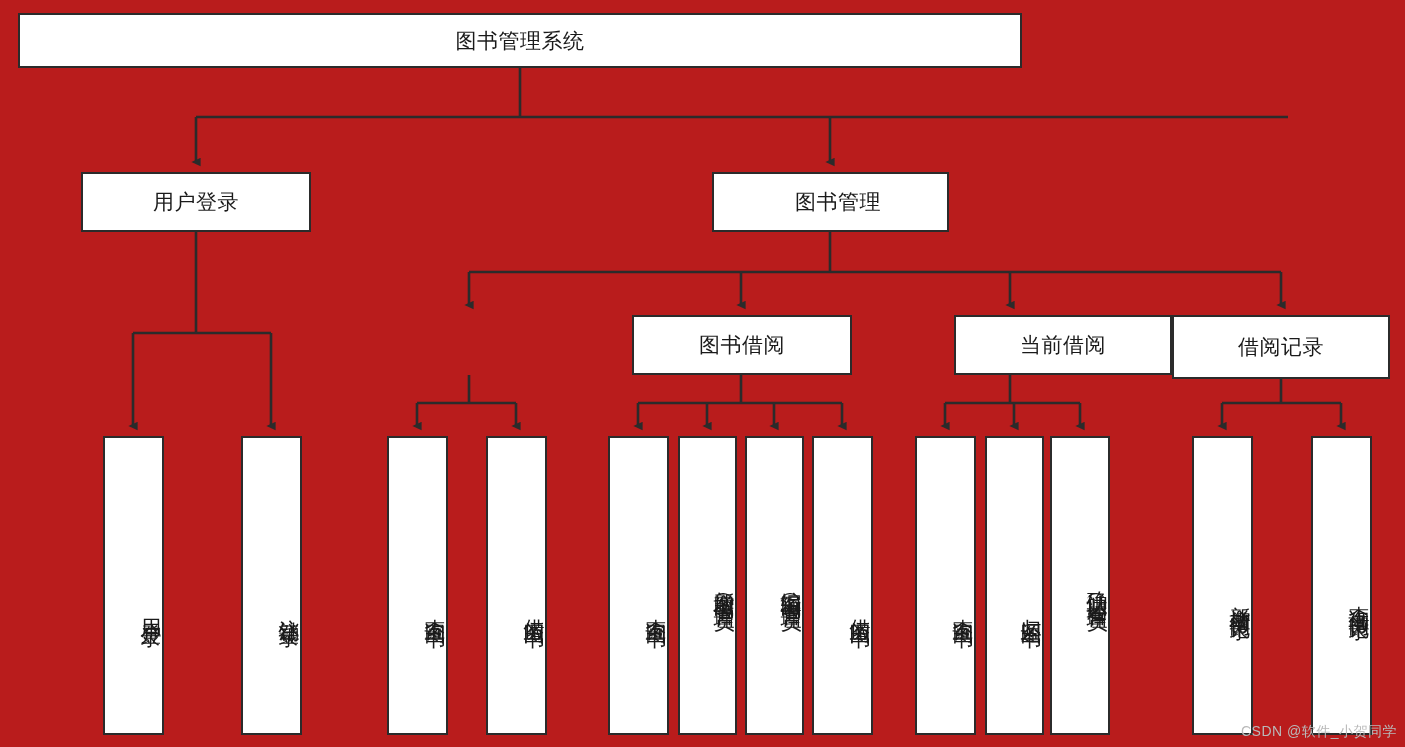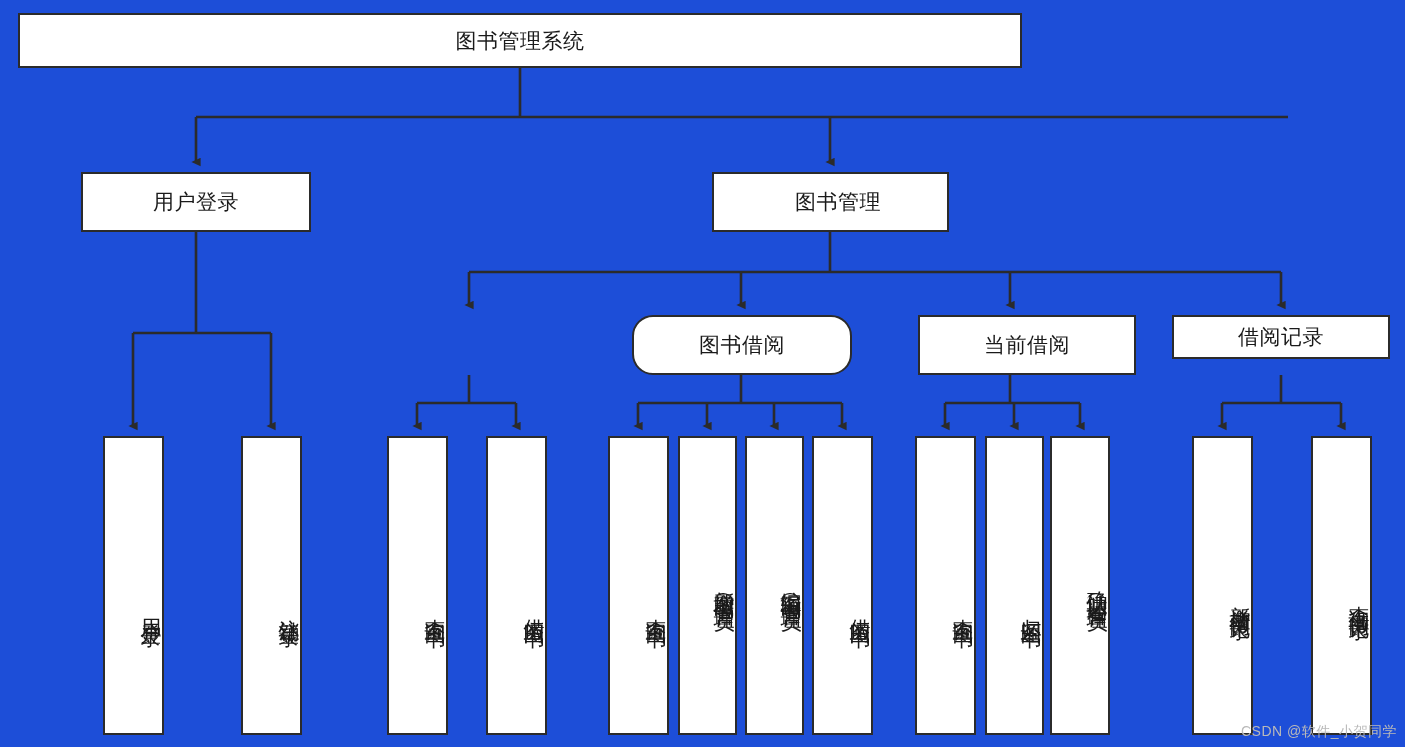--- a/index.html
+++ b/index.html
@@ -7,21 +7,21 @@
     padding: 0;
     background: #ffffff;
   }
   body {
     font-family: "Liberation Sans", "DejaVu Sans", sans-serif;
   }
   #diagram-root {
     position: relative;
     width: 1405px;
     height: 747px;
-    background: #1d4ed8;
+    background: #b91c1c;
     overflow: hidden;
   }
   svg.edges {
     position: absolute;
     left: 0;
     top: 0;
     width: 1405px;
     height: 747px;
     pointer-events: none;
   }
@@ -118,23 +118,23 @@
       <path d="M1222,403 L1222,426" marker-end="url(#arrow)"></path>
       <path d="M1341,403 L1341,426" marker-end="url(#arrow)"></path>
     </g>
   </svg>
 
   <div class="node node-h" style="left:18px; top:13px; width:1004px; height:55px;">图书管理系统</div>
 
   <div class="node node-h" style="left:81px; top:172px; width:230px; height:60px;">用户登录</div>
   <div class="node node-h" style="left:712px; top:172px; width:237px; height:60px;padding-left:15px;">图书管理</div>
 
-  <div class="node node-h" style="left:632px; top:315px; width:220px; height:60px;border-radius:21px;">图书借阅</div>
-  <div class="node node-h" style="left:918px; top:315px; width:218px; height:60px;">当前借阅</div>
-  <div class="node node-h" style="left:1172px; top:315px; width:218px; height:44px;">借阅记录</div>
+  <div class="node node-h" style="left:632px; top:315px; width:220px; height:60px;">图书借阅</div>
+  <div class="node node-h" style="left:954px; top:315px; width:218px; height:60px;">当前借阅</div>
+  <div class="node node-h" style="left:1172px; top:315px; width:218px; height:64px;">借阅记录</div>
 
   <div class="node node-v pad-lg" style="left:103px; top:436px; width:61px; height:299px;">用户登录</div>
   <div class="node node-v pad-lg" style="left:241px; top:436px; width:61px; height:299px;">注销登录</div>
 
   <div class="node node-v pad-lg" style="left:387px; top:436px; width:61px; height:299px;">查询图书</div>
   <div class="node node-v pad-lg" style="left:486px; top:436px; width:61px; height:299px;">借阅图书</div>
 
   <div class="node node-v pad-lg" style="left:608px; top:436px; width:61px; height:299px;">查询图书</div>
   <div class="node node-v pad-xs" style="left:678px; top:436px; width:59px; height:299px;">新增图书（管理员）</div>
   <div class="node node-v pad-xs" style="left:745px; top:436px; width:59px; height:299px;">编辑图书（管理员）</div>

